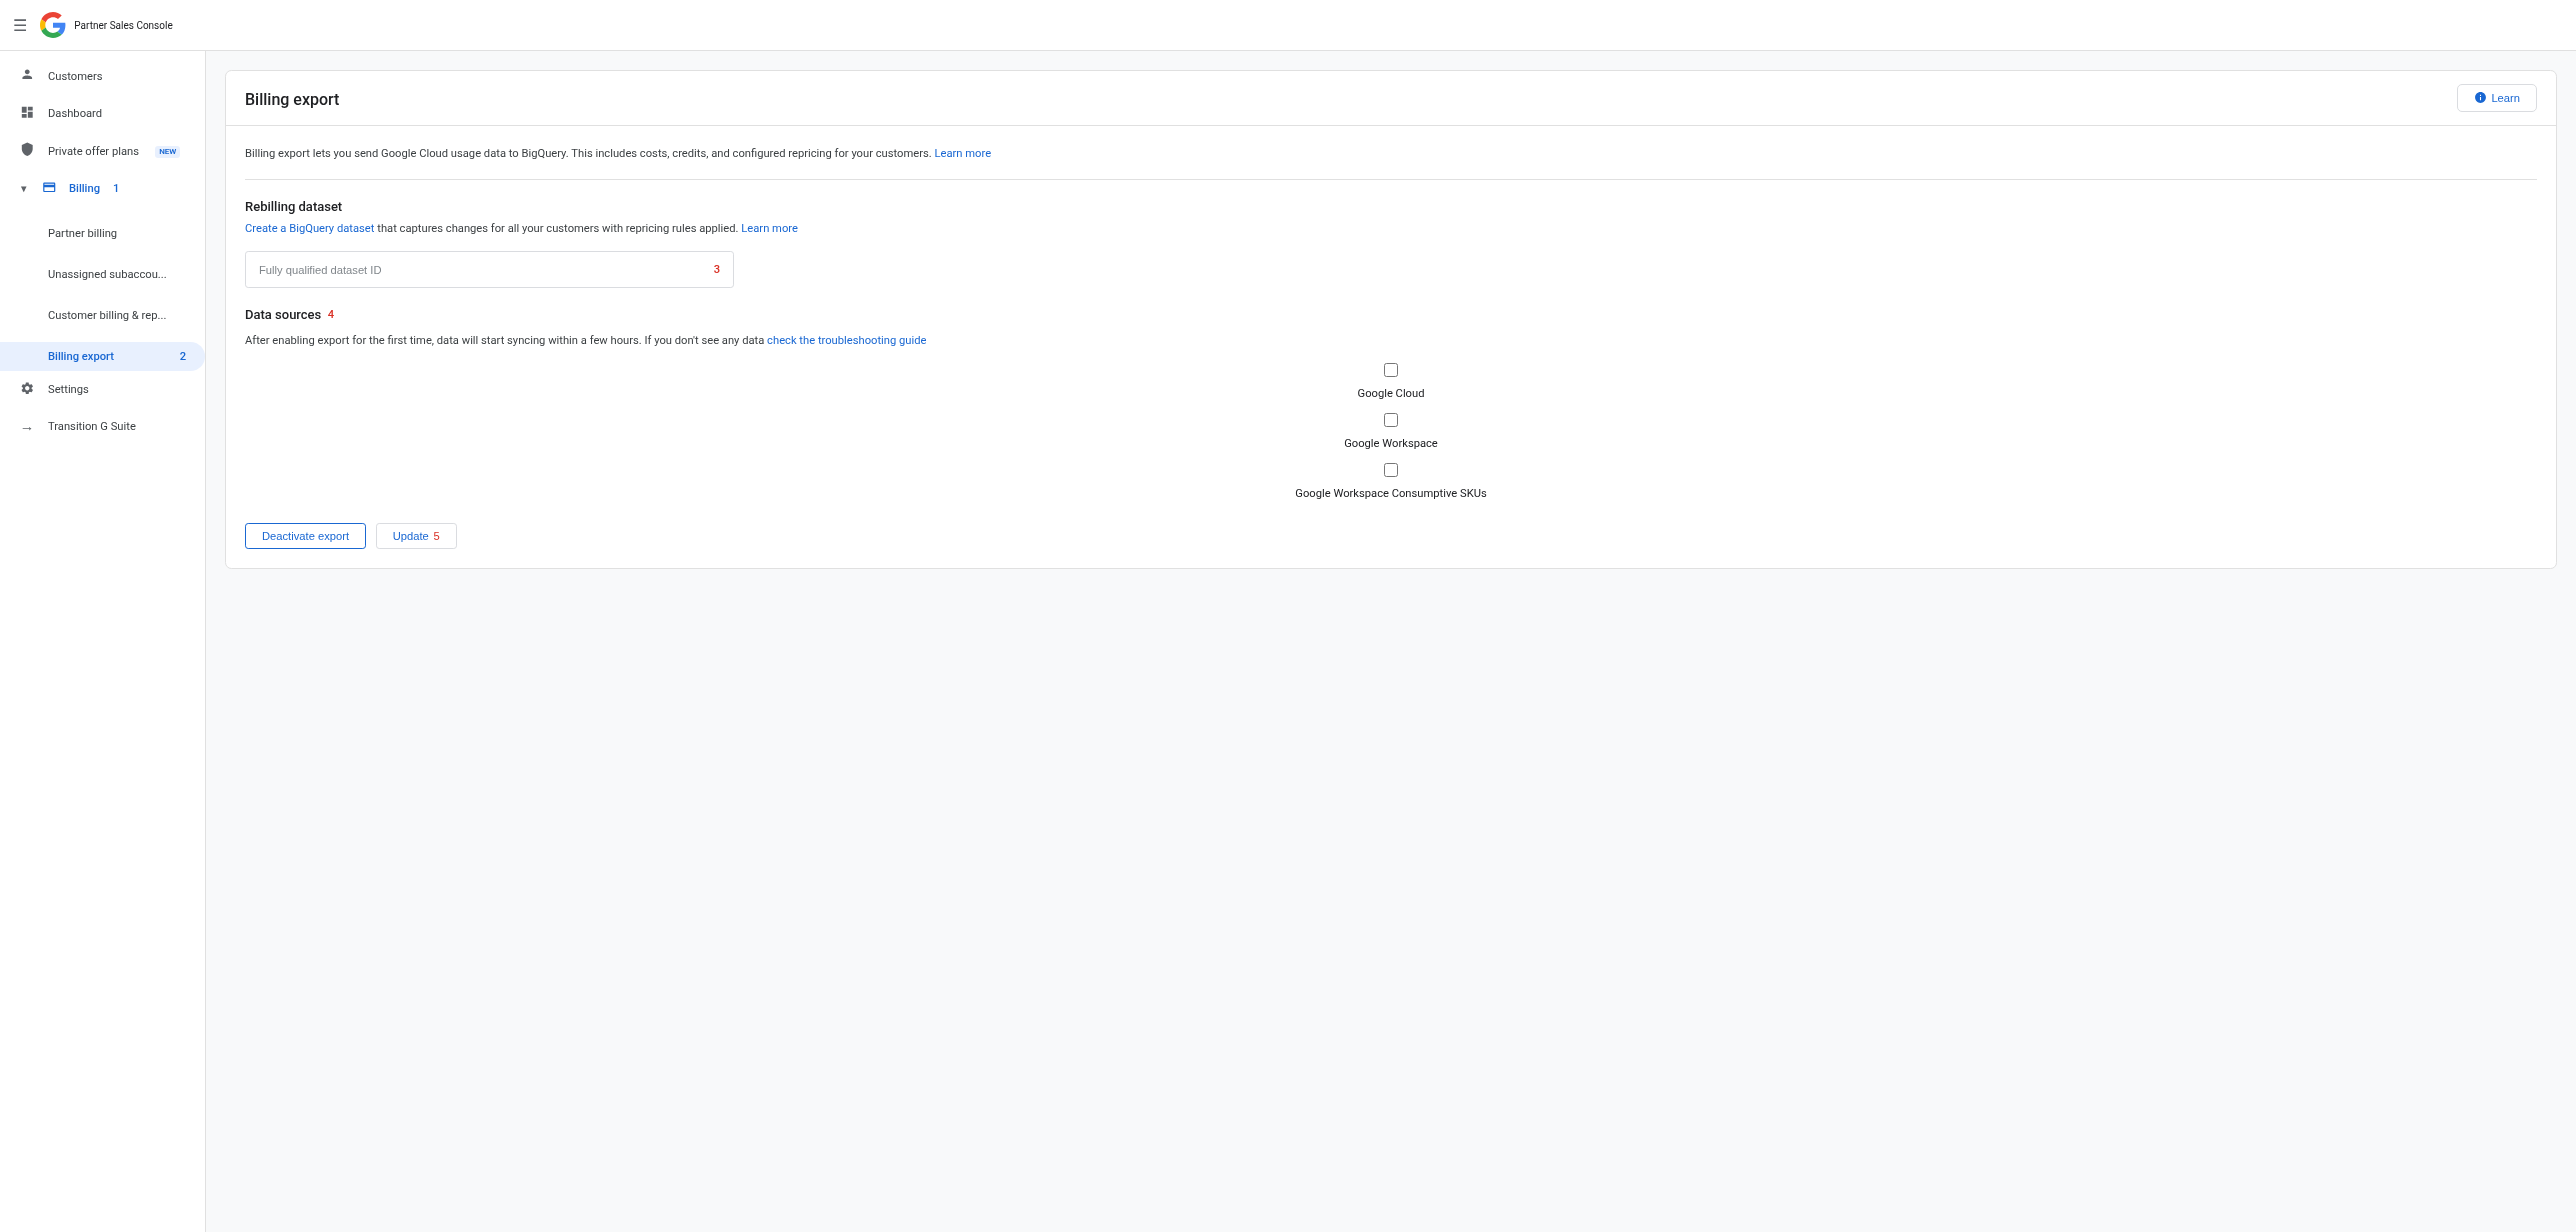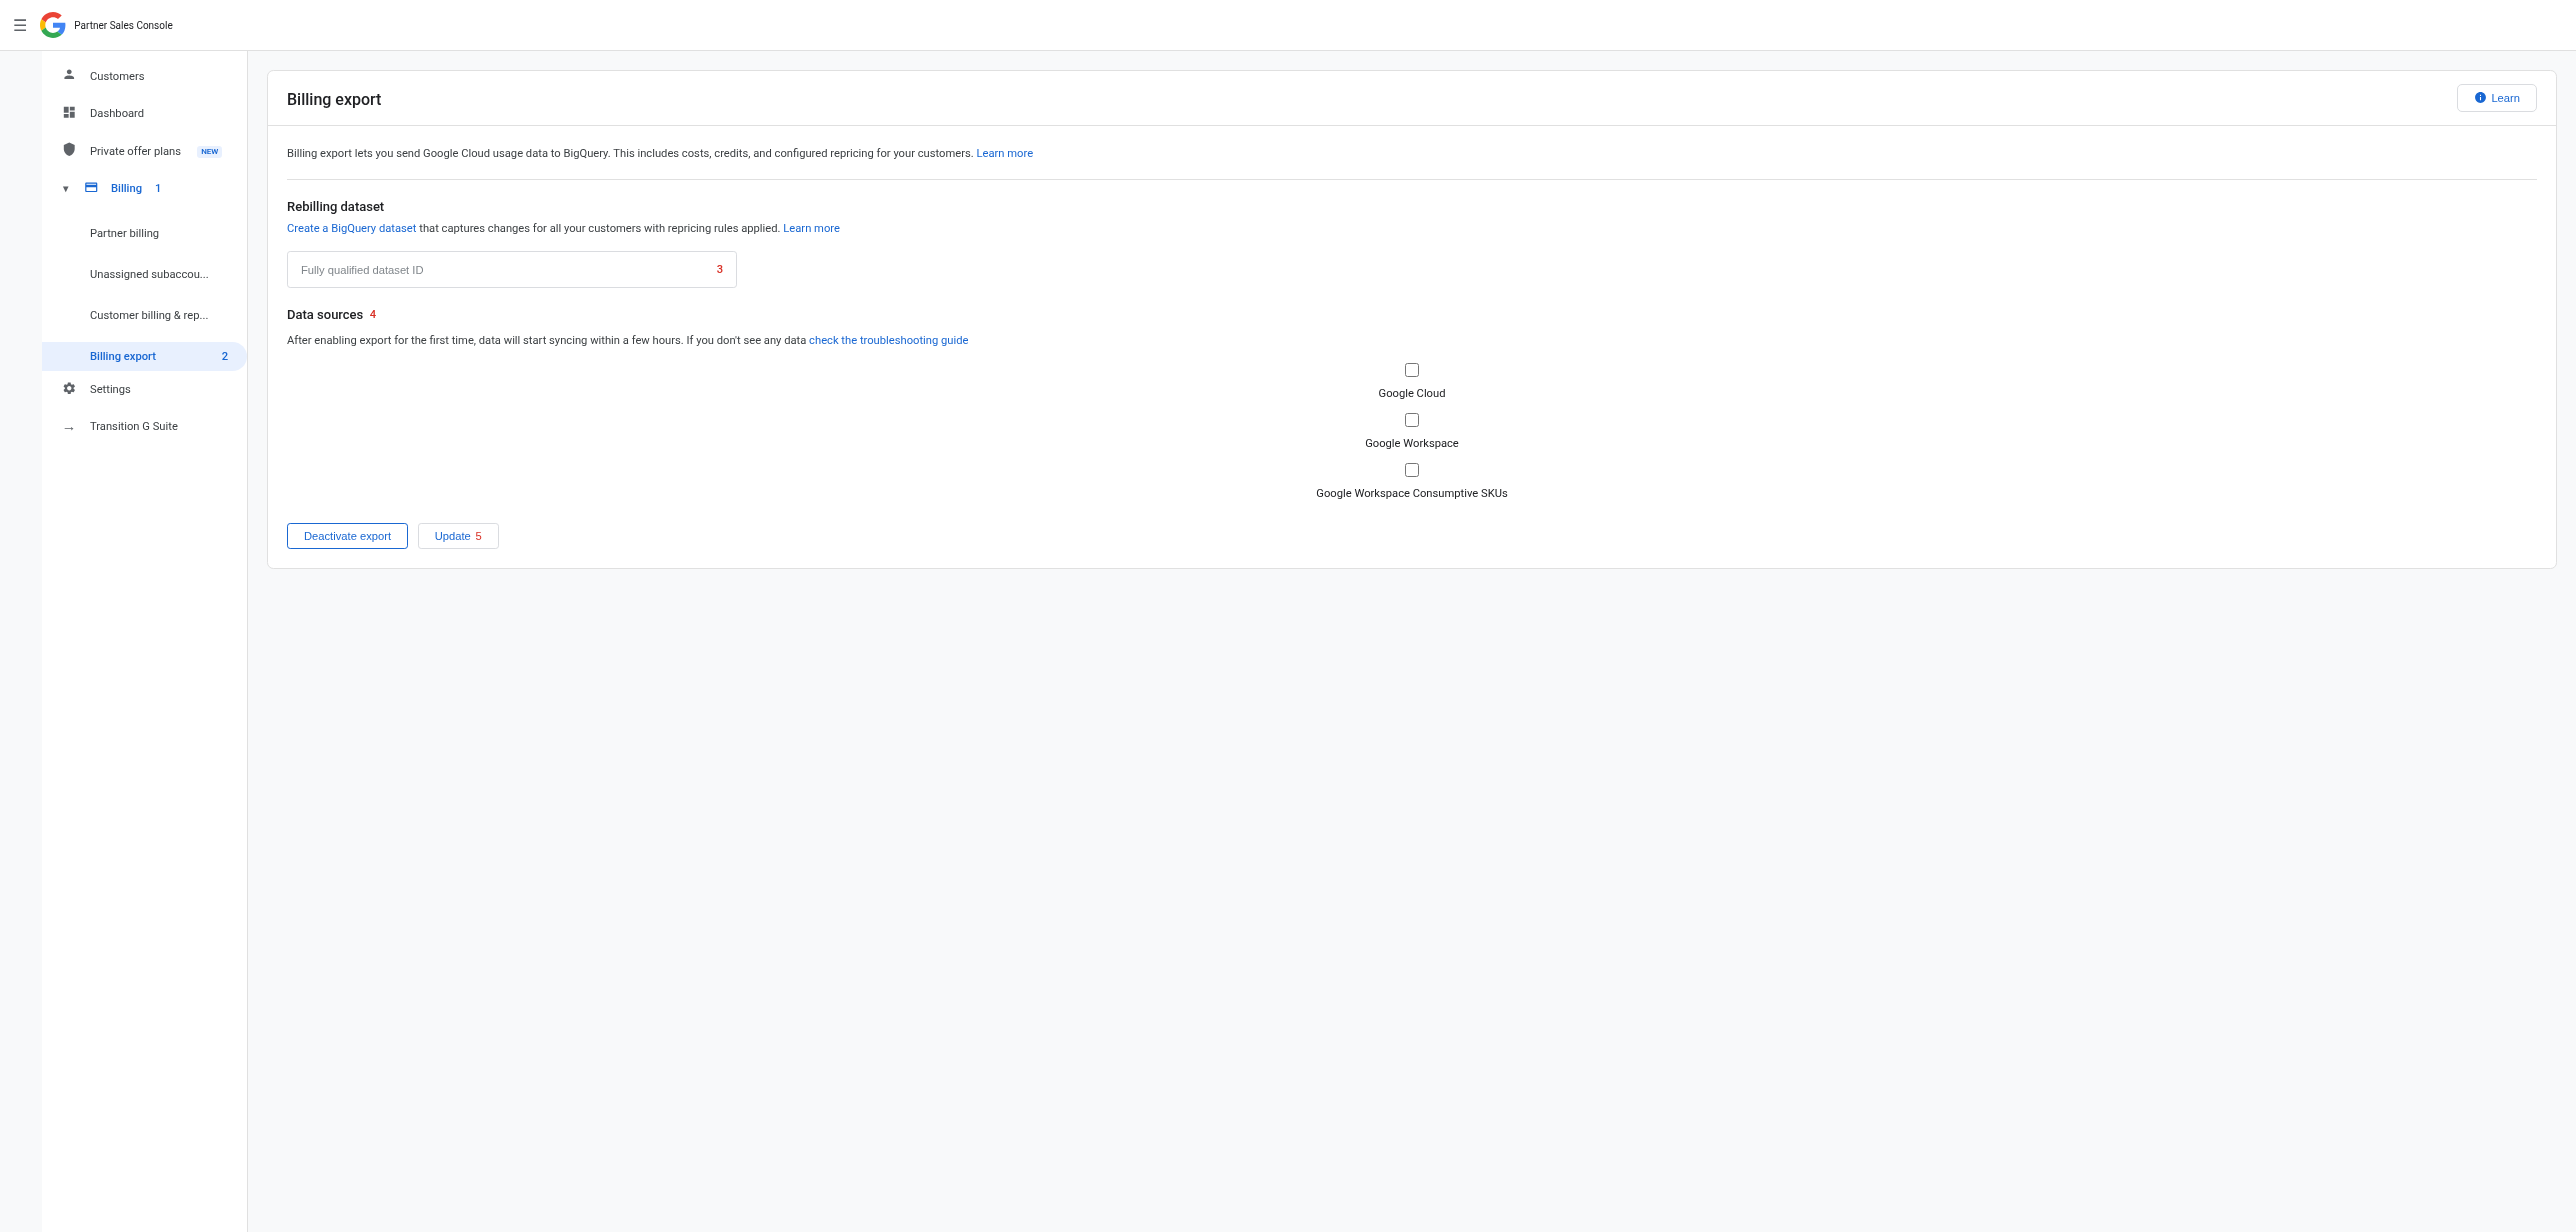--- a/index.html
+++ b/index.html
@@ -20,21 +20,20 @@
     .topbar-menu-icon { cursor: pointer; margin-right: 13px; color: #5f6368; font-size: 16px; }
     .topbar-logo { display: flex; align-items: center; gap: 8px; }
     .topbar-logo-icon { width: 26px; height: 26px; }
     .topbar-title { font-size: 10px; font-weight: 400; color: #202124; }
 
     
     .layout {
       display: flex;
       margin-top: 51px;
       min-height: calc(100vh - 51px);
-      padding-left: 42px;
     }
 
     
     .sidebar {
       width: 206px;
       min-width: 206px;
       background: #fff;
       border-right: 0.8px solid #e0e0e0;
       padding: 6.4px 0;
       position: fixed;
@@ -145,21 +144,21 @@
       margin-bottom: 13px;
     }
     .section-desc a { color: #1967d2; text-decoration: none; }
 
     .input-field {
       border: 0.8px solid #dadce0;
       border-radius: 3.2px;
       padding: 11.2px 13px;
       font-size: 11.2px;
       color: #3c4043;
-      width: 450px;
+      width: 489px;
       max-width: 100%;
       display: flex;
       align-items: center;
       gap: 6.4px;
       margin-bottom: 19px;
     }
     .input-field input {
       border: none;
       outline: none;
       font-size: 11.2px;

